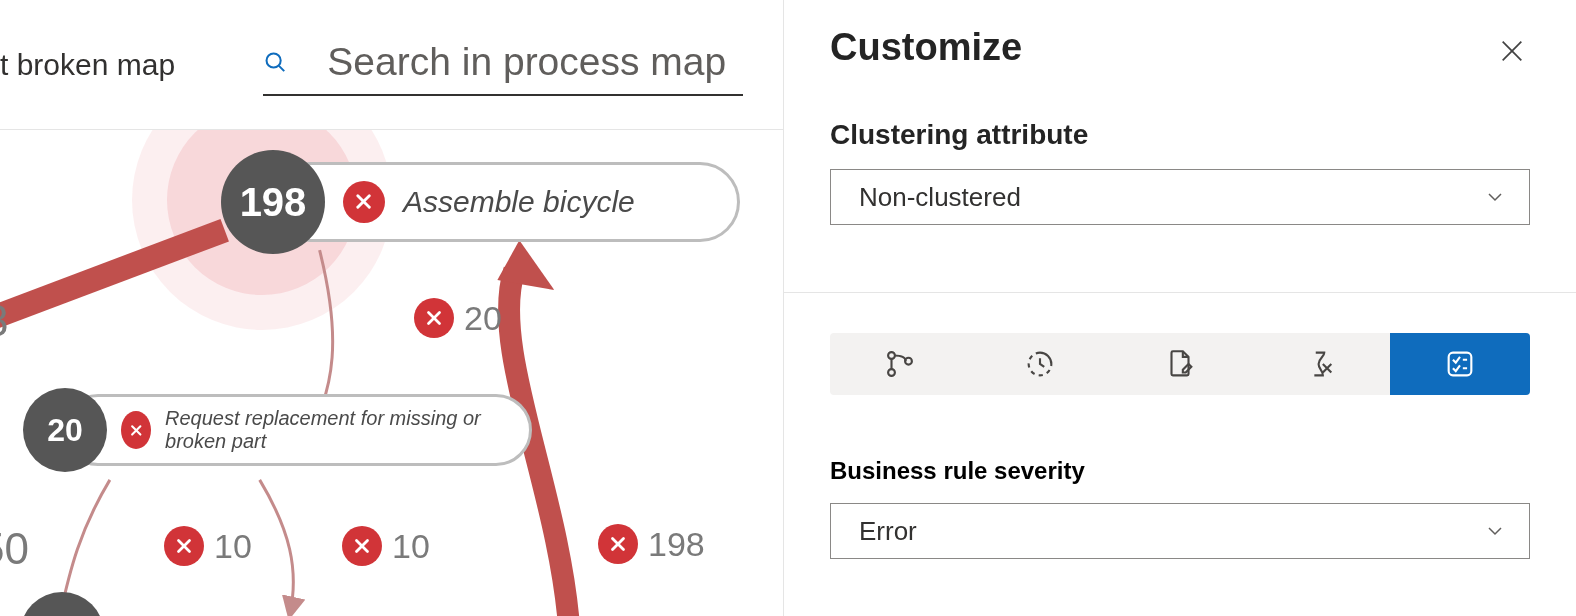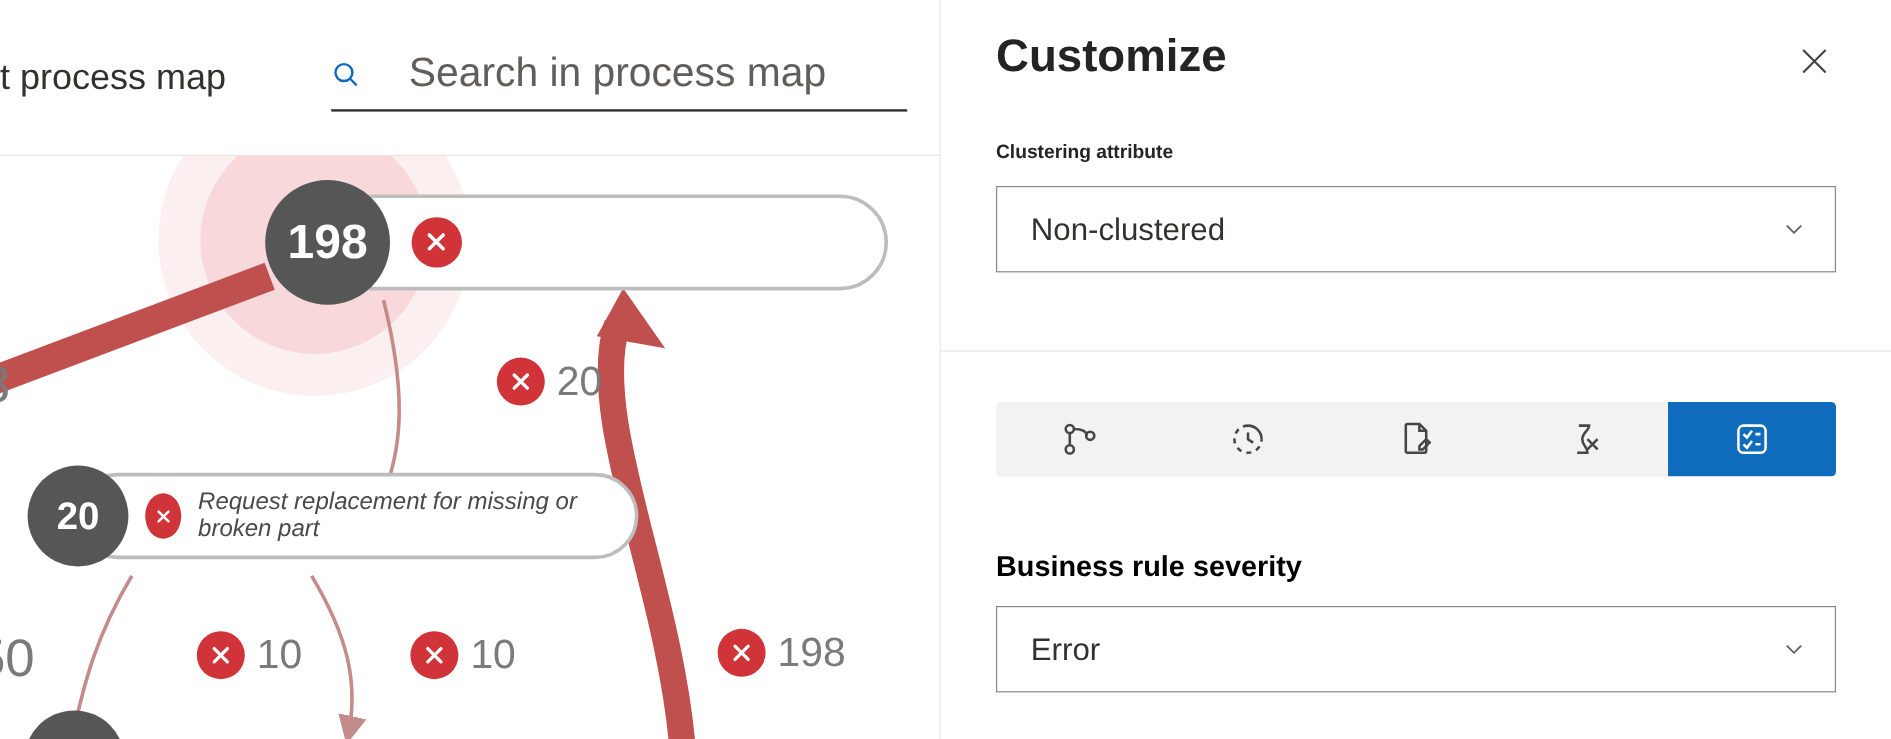--- a/index.html
+++ b/index.html
@@ -5,21 +5,21 @@
   * { box-sizing: border-box; margin: 0; padding: 0; }
   html, body { width: 1576px; height: 616px; font-family: "Segoe UI", sans-serif; background: #fff; overflow: hidden; }
   .root { display: flex; width: 100%; height: 100%; }
 
   
   .left { flex: 0 0 784px; position: relative; border-right: 1px solid #e5e5e5; }
   .left-header { height: 130px; display: flex; align-items: center; padding: 0 0 0 0; border-bottom: 1px solid #e5e5e5; }
   .crumb { font-size: 30px; color: #323130; margin-left: 0; }
   .search-wrap { display: flex; align-items: center; margin-left: 88px; border-bottom: 2px solid #323130; padding: 6px 0 10px 0; width: 480px; }
   .search-icon { width: 28px; height: 28px; stroke: #0f6cbd; fill: none; stroke-width: 2; }
-  .search-input { border: none; outline: none; font-size: 34px; color: #605e5c; margin-left: 40px; width: 100%; background: transparent; }
+  .search-input { border: none; outline: none; font-size: 39px; color: #605e5c; margin-left: 40px; width: 100%; background: transparent; }
   .search-input::placeholder { color: #605e5c; }
 
   .canvas { position: absolute; top: 130px; left: 0; right: 0; bottom: 0; overflow: hidden; }
 
   
   .node { position: absolute; display: flex; align-items: center; background: #fff; border: 3px solid #bdbdbd; border-radius: 999px; }
   .node-lg { height: 80px; padding-right: 40px; }
   .node-sm { height: 72px; padding-right: 30px; }
   .halo { position: absolute; border-radius: 50%; pointer-events: none; }
   .halo1 { background: rgba(220,53,69,0.12); }
@@ -46,43 +46,43 @@
 
   .flow-svg { position: absolute; inset: 0; width: 100%; height: 100%; pointer-events: none; }
 
   
   .right { flex: 1; padding: 26px 46px 0 46px; position: relative; }
   .panel-head { display: flex; align-items: flex-end; justify-content: space-between; }
   .panel-title { font-size: 38px; font-weight: 600; color: #242424; }
   .close-btn { width: 36px; height: 36px; display: flex; align-items: center; justify-content: center; background: none; border: none; cursor: pointer; }
   .close-btn svg { width: 28px; height: 28px; stroke: #424242; stroke-width: 1.5; }
 
-  .section-label { font-size: 16px; font-weight: 600; color: #242424; margin-top: 50px; }
-  .select { margin-top: 18px; border: 1px solid #8a8886; height: 72px; display: flex; align-items: center; justify-content: space-between; padding: 0 22px 0 28px; cursor: pointer; }
+  .section-label { font-size: 28px; font-weight: 600; color: #242424; margin-top: 50px; }
+  .select { margin-top: 18px; border: 1px solid #8a8886; height: 56px; display: flex; align-items: center; justify-content: space-between; padding: 0 22px 0 28px; cursor: pointer; }
   .select-val { font-size: 26px; color: #323130; }
   .chevron { width: 24px; height: 24px; stroke: #605e5c; stroke-width: 1.5; fill: none; }
 
   .divider { position: absolute; left: 0; right: 0; top: 292px; border-top: 1px solid #e5e5e5; }
 
   .tabs { margin-top: 108px; display: flex; background: #f3f2f1; height: 62px; border-radius: 4px; overflow: hidden; }
   .tab { flex: 1; display: flex; align-items: center; justify-content: center; cursor: pointer; }
   .tab svg { width: 34px; height: 34px; stroke: #484644; fill: none; stroke-width: 1.5; }
   .tab.active { background: #0f6cbd; }
   .tab.active svg { stroke: #fff; }
 
   .section-label-2 { font-size: 24px; font-weight: 600; color: #000000; margin-top: 62px; }
 </style>
 </head>
 <body>
 
 <div class="root">
 
   <div class="left">
     <div class="left-header">
-      <span class="crumb">t process map</span>
+      <span class="crumb">t broken map</span>
       <div class="search-wrap">
         <svg class="search-icon" viewBox="0 0 24 24">
             <circle cx="10.5" cy="10.5" r="7"></circle>
             <line x1="21" y1="21" x2="15.8" y2="15.8"></line>
           </svg>
         <input class="search-input" placeholder="Search in process map" style="">
       </div>
     </div>
 
     <div class="canvas">
@@ -108,20 +108,21 @@
       </svg>
 
       <div class="node node-lg" style="left:270px; top:32px; width:470px">
         <div class="count-badge count-lg">198</div>
         <div class="err-badge err-lg">
             <svg viewBox="0 0 24 24">
               <line x1="6" y1="6" x2="18" y2="18"></line>
               <line x1="18" y1="6" x2="6" y2="18"></line>
             </svg>
           </div>
+        <span class="node-label lbl-lg">Assemble bicycle</span>
       </div>
 
       <div class="node node-sm" style="left:62px; top:264px; width:470px">
         <div class="count-badge count-sm">20</div>
         <div class="err-badge err-sm">
             <svg viewBox="0 0 24 24">
               <line x1="6" y1="6" x2="18" y2="18"></line>
               <line x1="18" y1="6" x2="6" y2="18"></line>
             </svg>
           </div>

